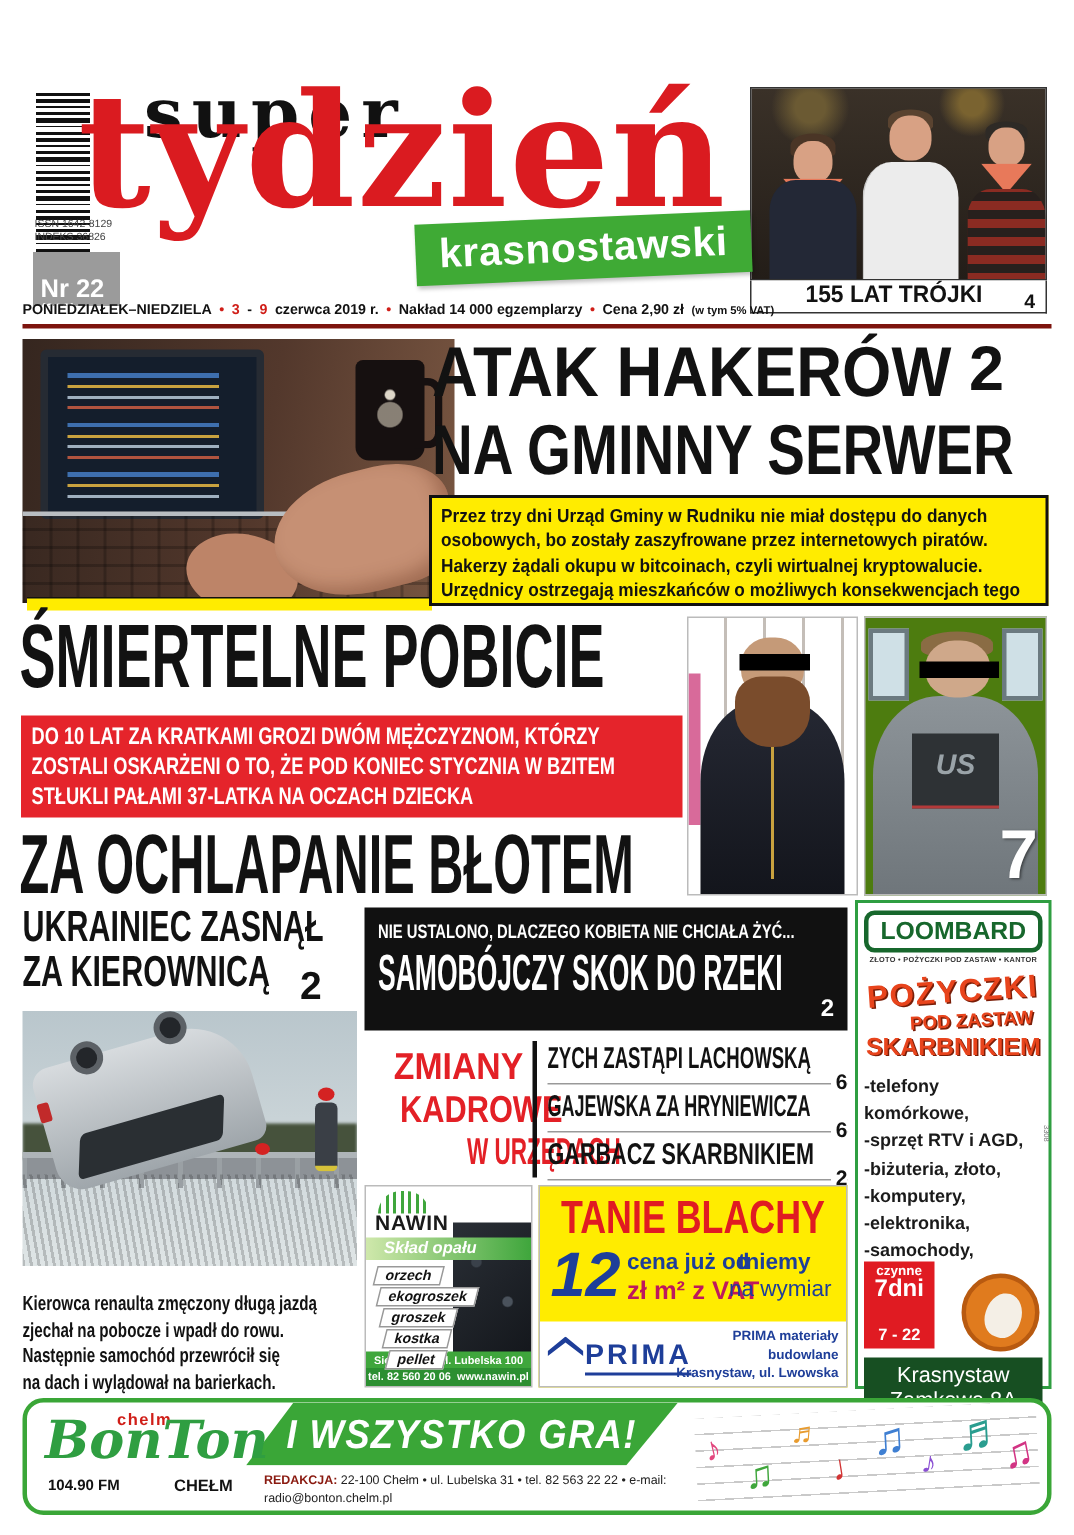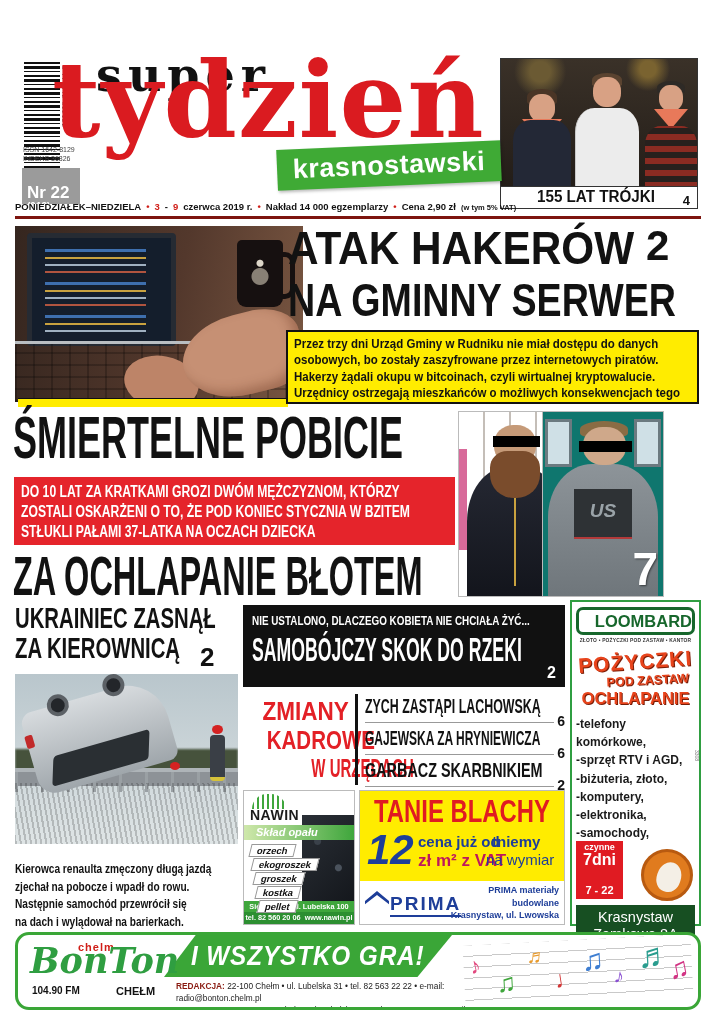--- a/index.html
+++ b/index.html
@@ -72,21 +72,21 @@
   .beat-bottom{left:13px;top:548px;font-size:56px;font-weight:bold;line-height:1;}
   .ph-man{border:1px solid #bbb;box-sizing:border-box;overflow:hidden;}
   .ph-man1{left:458px;top:411px;width:114px;height:186px;background:linear-gradient(#ab9160,#8d7446);
     background-image:repeating-linear-gradient(90deg,transparent 0 24px,rgba(60,40,20,.3) 24px 26px);}
   .m1-pink{position:absolute;left:0;top:20%;width:7%;height:55%;background:#d86a9a;}
   .m1-body{position:absolute;left:7%;bottom:0;width:86%;height:70%;border-radius:42% 42% 0 0;
     background:linear-gradient(#252833,#13151c);}
   .m1-zip{position:absolute;left:49%;top:12%;width:2px;height:80%;background:#c9a23f;}
   .m1-face{position:absolute;left:31%;top:7%;width:38%;height:22%;background:#c59a78;border-radius:45%;}
   .m1-beard{position:absolute;left:28%;top:21%;width:44%;height:26%;background:#7a4c2c;border-radius:35% 35% 48% 48%;}
-  .ph-man2{left:542px;top:411px;width:122px;height:186px;background:#0f766e;}
+  .ph-man2{left:576px;top:411px;width:122px;height:186px;background:#4d7c0f;}
   .m2-win{position:absolute;background:#cfe0e6;border:3px solid #6b7a80;box-sizing:border-box;}
   .m2-body{position:absolute;left:4%;bottom:0;width:92%;height:72%;border-radius:40% 40% 0 0;
     background:linear-gradient(#8d9499,#6f767b);}
   .m2-face{position:absolute;left:33%;top:8%;width:36%;height:21%;background:#cfa88a;border-radius:45%;}
   .m2-hair{position:absolute;left:31%;top:5%;width:40%;height:9%;background:#8a6c44;border-radius:50% 50% 30% 30%;}
   .eyebar{position:absolute;background:#000;}
   .m2-graphic{position:absolute;left:26%;top:42%;width:48%;height:26%;background:#2e3235;border-bottom:2px solid #b33a3a;
     color:#9aa3a8;font-weight:bold;font-style:italic;font-size:19px;text-align:center;line-height:44px;}
   .man-page{position:absolute;right:5px;bottom:0px;color:#fff;font-size:46px;font-weight:bold;text-shadow:1px 1px 2px rgba(0,0,0,.5);}
 
@@ -151,21 +151,21 @@
   .bl-cut1{position:absolute;left:132px;top:42px;font-size:15px;font-weight:bold;color:#1e3e99;}
   .bl-cut2{position:absolute;left:126px;top:60px;font-size:15px;font-weight:normal;color:#1e3e99;}
   .bl-strip{position:absolute;left:0;bottom:0;width:100%;height:43px;background:#fff;}
   .bl-house{position:absolute;left:5px;top:10px;width:24px;height:22px;
     background:linear-gradient(#1e3e99,#1e3e99);clip-path:polygon(0 45%,50% 0,100% 45%,100% 60%,50% 18%,0 60%);}
   .bl-brand{position:absolute;left:30px;top:12px;font-size:19px;font-weight:bold;letter-spacing:2px;color:#1e3e99;border-bottom:2px solid #1e3e99;}
   .bl-info{position:absolute;right:5px;top:3px;width:118px;text-align:right;color:#1e3e99;font-weight:bold;font-size:9px;line-height:1.4;}
 
   
   .loombard{left:570px;top:600px;width:131px;height:326px;border:2px solid #2f9e41;box-sizing:border-box;background:#fff;padding:5px 4px 4px;}
-  .lb-brand{border:3px solid #17672c;border-radius:7px;color:#17672c;font-weight:bold;font-size:16.5px;text-align:right;line-height:22px;}
+  .lb-brand{border:3px solid #17672c;border-radius:7px;color:#17672c;font-weight:bold;font-size:16.5px;text-align:center;line-height:22px;}
   .lb-tagline{font-size:4.9px;font-weight:bold;color:#333;text-align:center;margin-top:3px;letter-spacing:.2px;}
   .lb-offer{text-align:center;margin-top:7px;color:#e8441c;font-weight:bold;text-shadow:1px 1px 0 #7a1d07;}
   .lb-o1{font-size:21px;transform:rotate(-4deg);display:inline-block;letter-spacing:1px;}
   .lb-o2{font-size:12.5px;display:block;text-align:right;padding-right:6px;transform:rotate(-3deg);}
   .lb-o3{font-size:16.5px;display:inline-block;margin-top:1px;}
   .lb-items{margin-top:7px;font-size:12px;font-weight:bold;color:#1a1a1a;line-height:1.52;}
   .lb-row{position:relative;height:54px;margin-top:4px;}
   .lb-hours{position:absolute;left:0;bottom:2px;width:47px;background:#e01b22;color:#fff;text-align:center;padding:2px 0;line-height:1.05;}
   .lb-h1{font-size:9px;font-weight:bold;}
   .lb-h2{font-size:16px;font-weight:bold;}
@@ -388,21 +388,21 @@
       </div>
     </div>
   </div>
 
   <div class="abs loombard">
     <div class="lb-brand">LOOMBARD</div>
     <div class="lb-tagline">ZŁOTO • POŻYCZKI POD ZASTAW • KANTOR</div>
     <div class="lb-offer">
       <span class="lb-o1">POŻYCZKI</span>
       <span class="lb-o2">POD ZASTAW</span>
-      <span class="lb-o3">OCHLAPANIE</span>
+      <span class="lb-o3">SKARBNIKIEM</span>
     </div>
     <div class="lb-items">
       <div>-telefony komórkowe,</div>
       <div>-sprzęt RTV i AGD,</div>
       <div>-biżuteria, złoto,</div>
       <div>-komputery,</div>
       <div>-elektronika,</div>
       <div>-samochody,</div>
     </div>
     <div class="lb-row">

